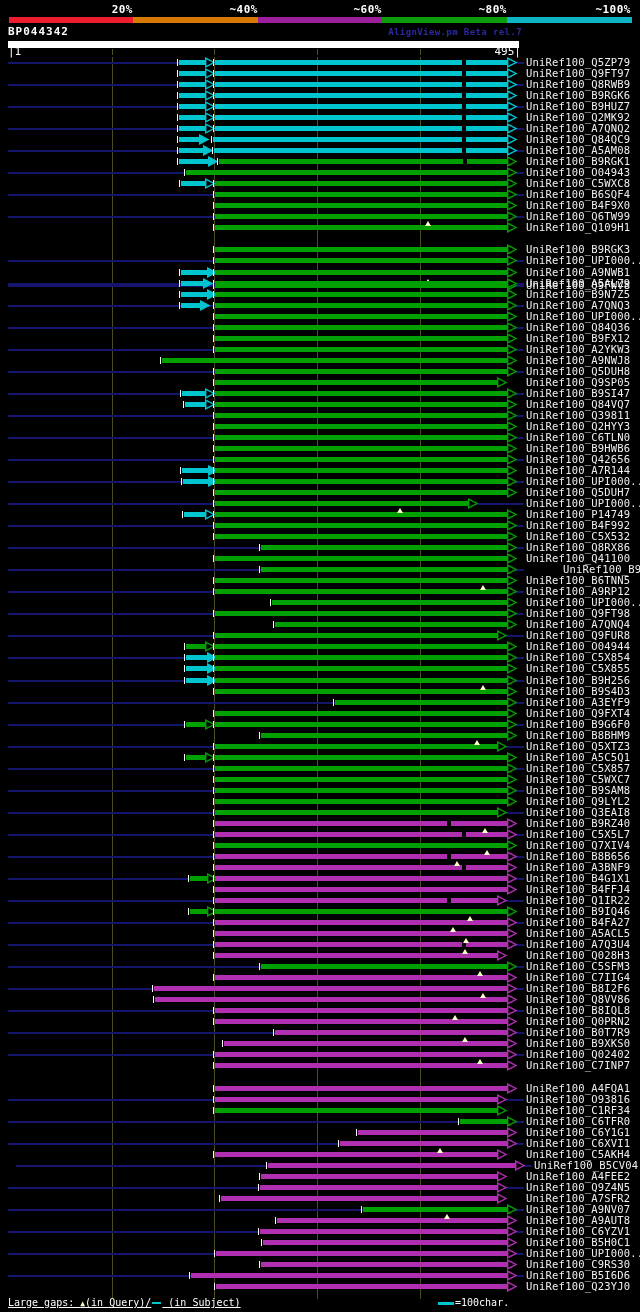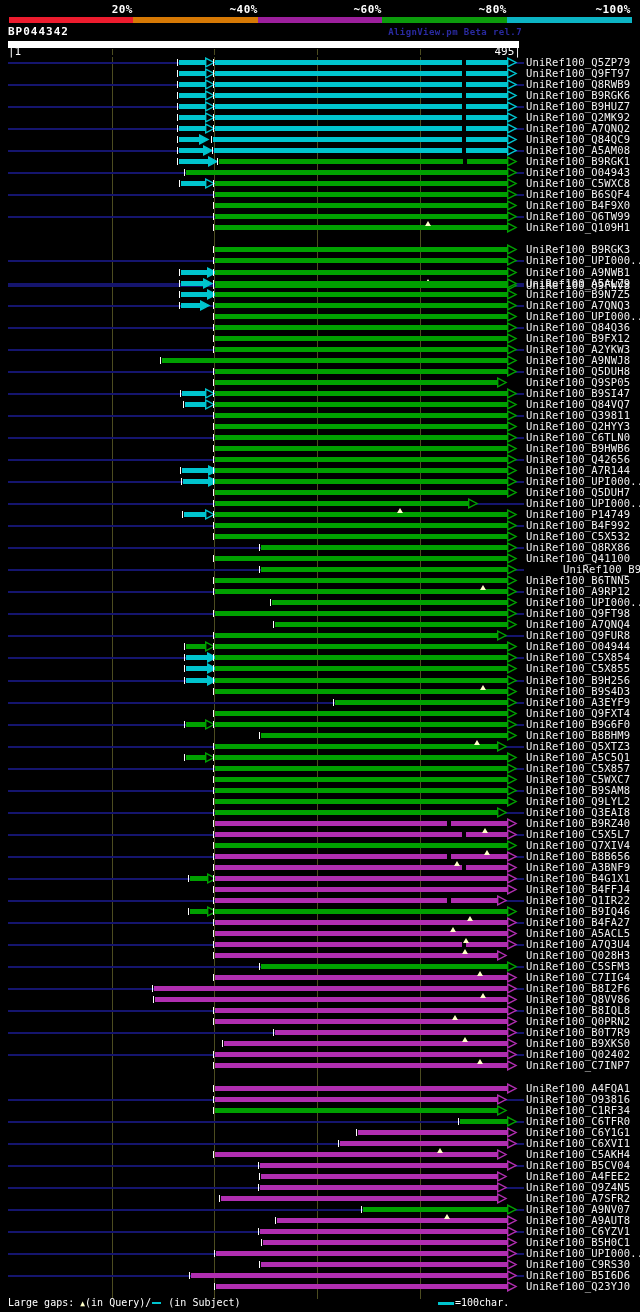--- a/index.html
+++ b/index.html
@@ -1063,21 +1063,21 @@
       </div>
       <div style="position: absolute; left: 0px; top: 1149px; width: 640px; height: 11px;">
         <div style="position: absolute; left: 213px; top: 2px; width: 1px; height: 7px; background: rgb(255, 255, 255);"></div>
         <div style="position: absolute; left: 215px; top: 3px; width: 282px; height: 5px; background: rgb(176, 46, 176);"></div>
         <svg width="11" height="11" style="position: absolute; left: 497px; top: 0px;">
           <polygon points="0.7,1.2 9,5.5 0.7,9.8" fill="#000" stroke="#b02eb0" stroke-width="1.4"></polygon>
         </svg>
         <div style="position: absolute; left: 437px; top: -1px; width: 0px; height: 0px; border-left: 3px solid transparent; border-right: 3px solid transparent; border-bottom: 5px solid rgb(255, 255, 200);"></div>
         <div class="row-label" style="position: absolute; left: 526px;">UniRef100_C5AKH4</div>
       </div>
-      <div style="position: absolute; left: 0px; top: 1160px; width: 564px; height: 11px;">
+      <div style="position: absolute; left: 8px; top: 1160px; width: 564px; height: 11px;">
         <div style="position: absolute; left: 8px; top: 5px; width: 516px; height: 2px; background: rgb(21, 21, 110);"></div>
         <div style="position: absolute; left: 258px; top: 2px; width: 1px; height: 7px; background: rgb(255, 255, 255);"></div>
         <div style="position: absolute; left: 260px; top: 3px; width: 247px; height: 5px; background: rgb(176, 46, 176);"></div>
         <svg width="11" height="11" style="position: absolute; left: 507px; top: 0px;">
           <polygon points="0.7,1.2 9,5.5 0.7,9.8" fill="#000" stroke="#b02eb0" stroke-width="1.4"></polygon>
         </svg>
         <div class="row-label" style="position: absolute; left: 526px;">UniRef100_B5CV04</div>
       </div>
       <div style="position: absolute; left: 0px; top: 1171px; width: 640px; height: 11px;">
         <div style="position: absolute; left: 259px; top: 2px; width: 1px; height: 7px; background: rgb(255, 255, 255);"></div>
@@ -1168,20 +1168,20 @@
       <div style="position: absolute; left: 0px; top: 1281px; width: 640px; height: 11px;">
         <div style="position: absolute; left: 214px; top: 2px; width: 1px; height: 7px; background: rgb(255, 255, 255);"></div>
         <div style="position: absolute; left: 216px; top: 3px; width: 291px; height: 5px; background: rgb(176, 46, 176);"></div>
         <svg width="11" height="11" style="position: absolute; left: 507px; top: 0px;">
           <polygon points="0.7,1.2 9,5.5 0.7,9.8" fill="#000" stroke="#b02eb0" stroke-width="1.4"></polygon>
         </svg>
         <div class="row-label" style="position: absolute; left: 526px; text-align: center;">UniRef100_Q23YJ0</div>
       </div>
     </div>
   <div id="legend">
-    <span style="position:absolute;left:8px;">
+    <span style="position:absolute;left:8px;text-decoration:underline;">
       <span class="t">Large gaps: </span><span class="tri-glyph">▲</span><span class="t">(in Query)/</span><span class="cyan-dash"></span><span class="t"> (in Subject)</span>
     </span>
     <span style="position:absolute;left:437px;">
       <span class="cyan-dash" style="width:16px;height:3px;"></span><span class="t">=100char.</span>
     </span>
   </div>
 </div>
 
 </body></html>

